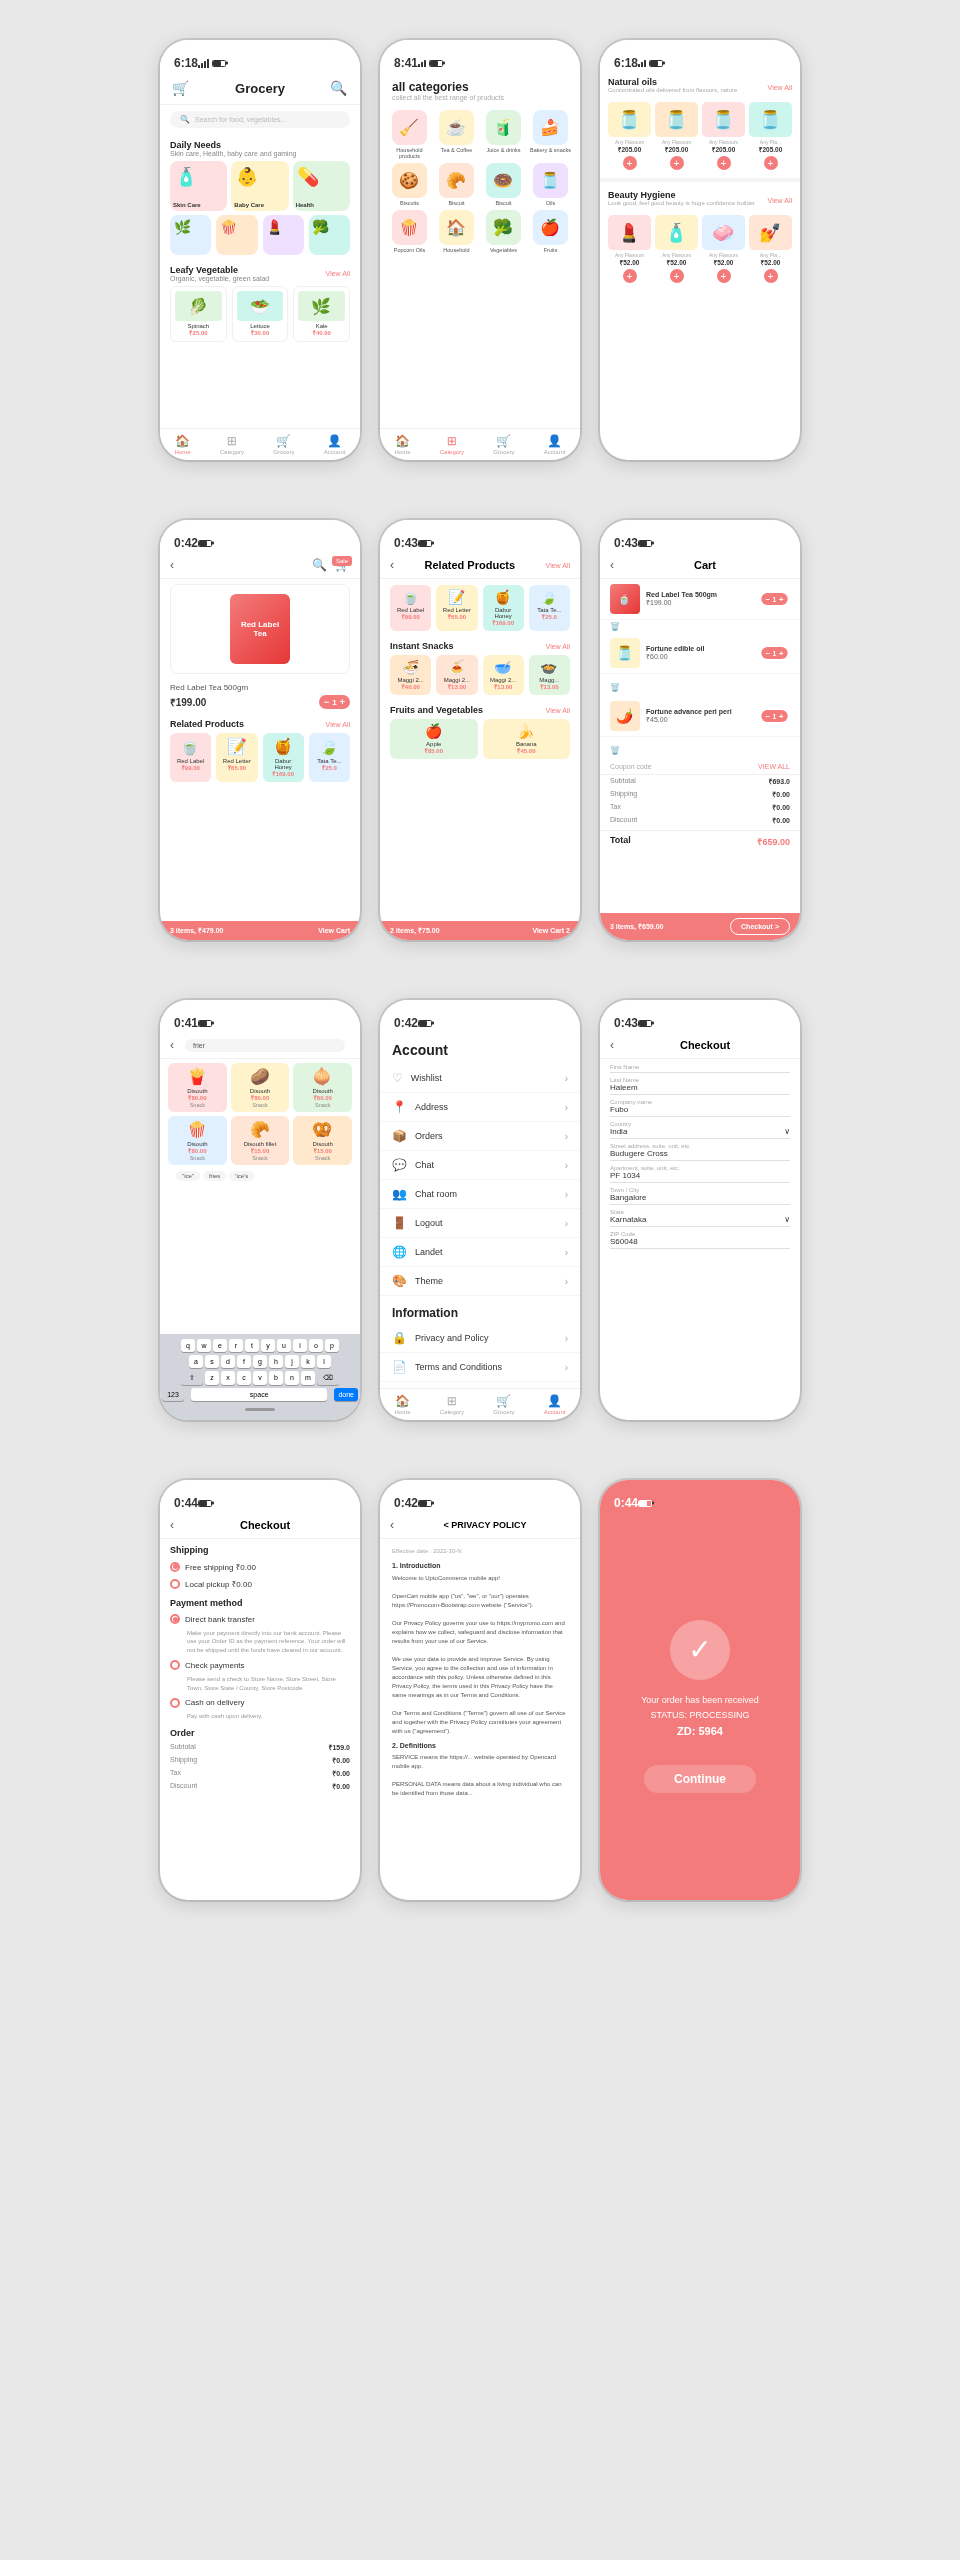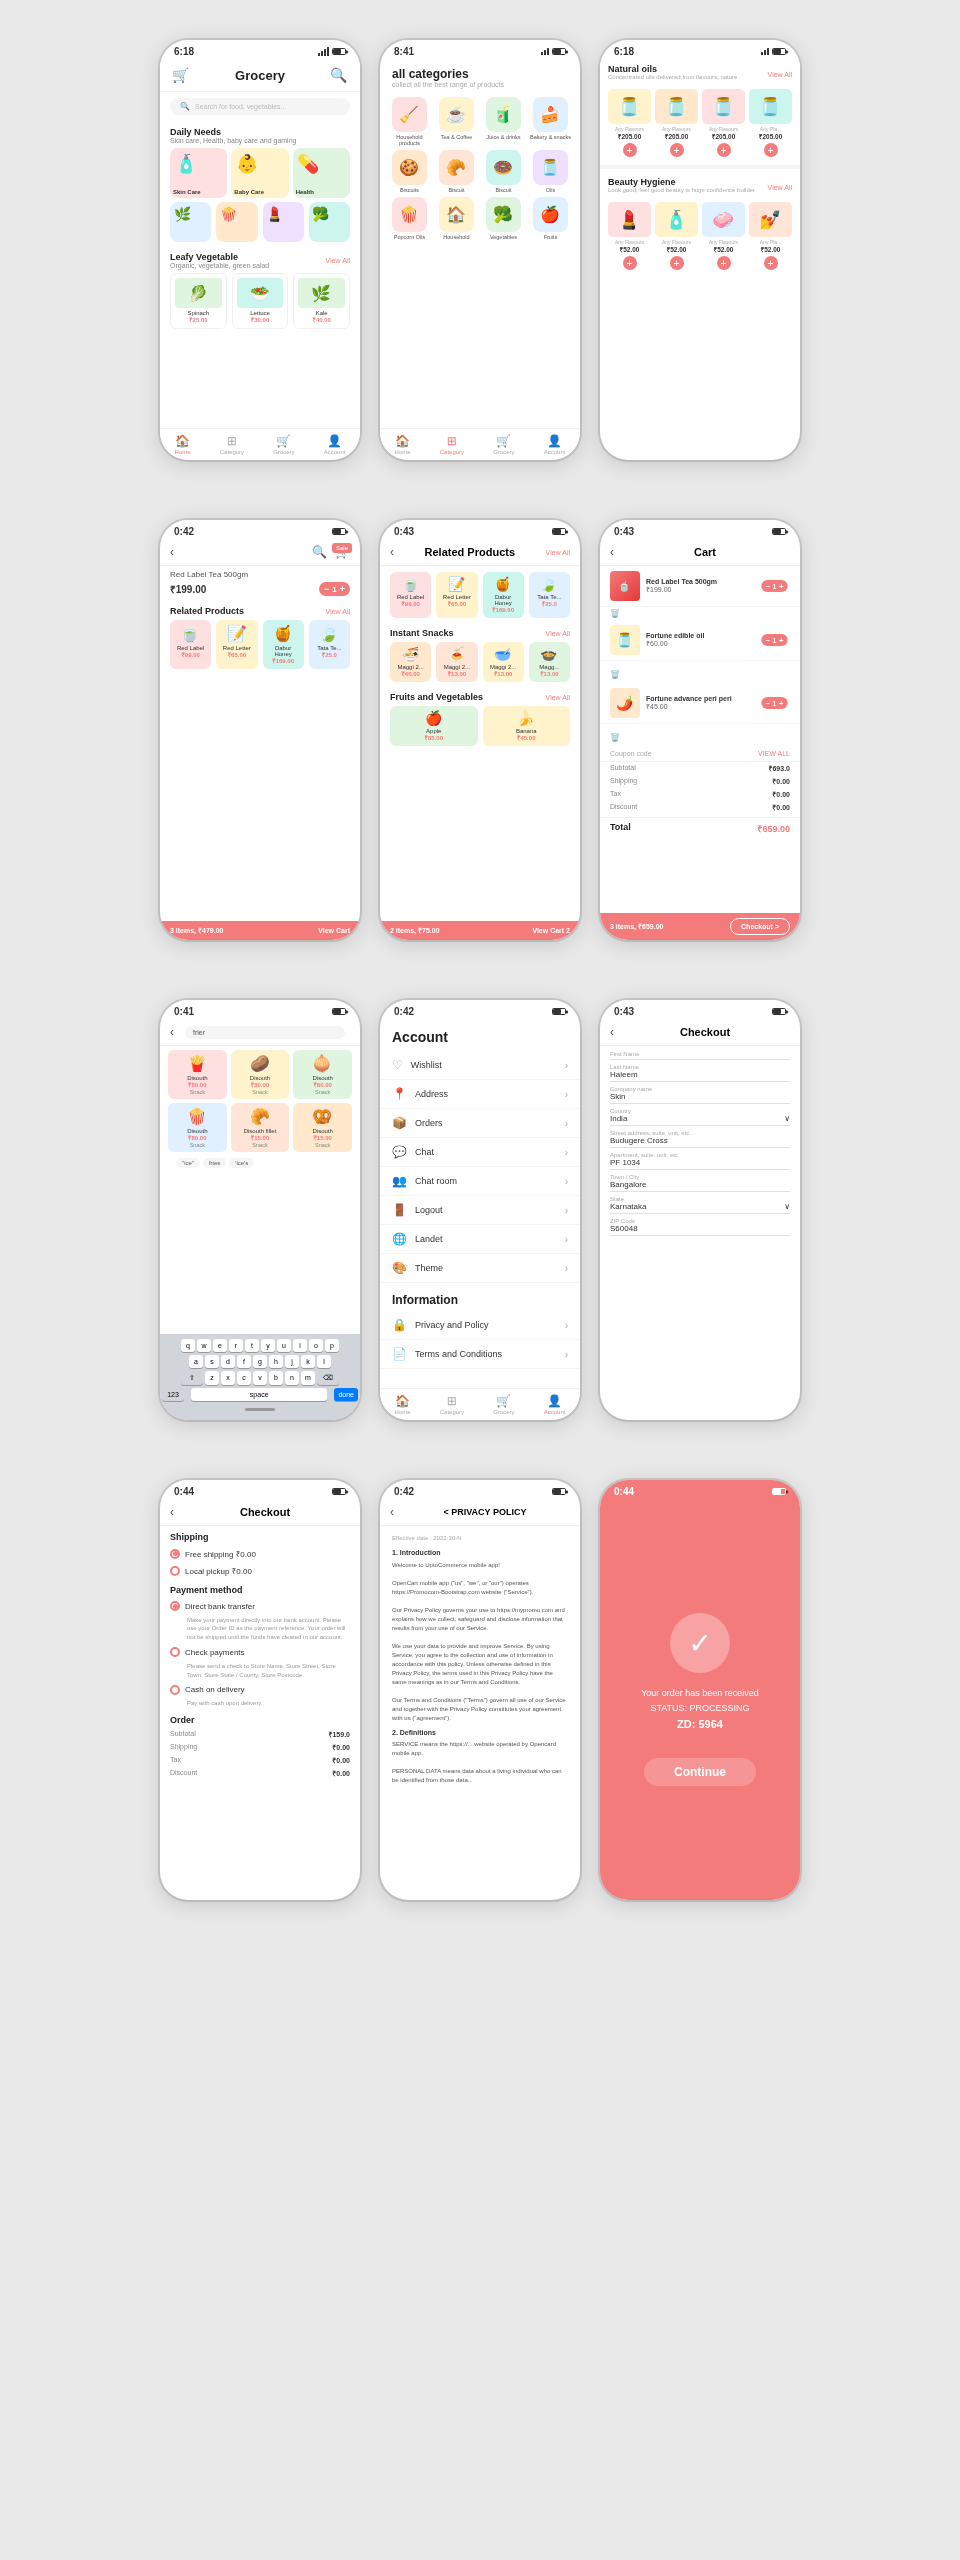--- a/index.html
+++ b/index.html
@@ -31,24 +31,23 @@
       border-radius: 28px;
       box-shadow: 0 4px 20px rgba(0,0,0,0.15), 0 0 0 2px #ccc;
       overflow: hidden;
       position: relative;
       display: flex;
       flex-direction: column;
     }
 
     .phone-status {
       display: flex;
-      justify-content: space-between;
-      align-items: center;
-      padding: 6px 14px 2px;
-      font-size: 10px;
+      align-items: center;
+      padding: 16px 14px 2px;
+      font-size: 12px;
       font-weight: 600;
       color: #333;
       background: #fff;
     }
 
     .status-right {
       display: flex;
       gap: 3px;
       align-items: center;
     }
@@ -1005,20 +1004,23 @@
       <div class="phone-content">
         <div class="back-header">
           <span class="back-arrow">‹</span>
           <div style="display:flex;gap:8px;margin-left:auto">
             <span style="font-size:12px;color:#555">🔍</span>
             <span style="font-size:12px;color:#555">🛒</span>
           </div>
           <div style="position:absolute;right:8px;top:4px;background:#f47b7b;color:#fff;font-size:6px;padding:2px 4px;border-radius:3px">Sale</div>
         </div>
 
+        <div style="background:#fff;display:flex;align-items:center;justify-content:center;height:90px;margin:5px 10px;border-radius:8px;border:1px solid #f0f0f0">
+          <div style="width:60px;height:70px;background:linear-gradient(135deg,#f47b7b,#e63636);border-radius:6px;display:flex;align-items:center;justify-content:center;color:#fff;font-size:8px;font-weight:700;text-align:center;padding:4px">Red Label Tea</div>
+        </div>
         <div style="padding:4px 10px">
           <div style="font-size:8px;color:#555;font-weight:500">Red Label Tea 500gm</div>
           <div style="display:flex;align-items:center;justify-content:space-between;margin-top:3px">
             <span style="font-size:10px;font-weight:700;color:#333">₹199.00</span>
             <div class="qty-control">
               <span class="qty-btn">−</span>
               <span class="qty-num">1</span>
               <span class="qty-btn">+</span>
             </div>
           </div>
@@ -1479,21 +1481,21 @@
           <div class="form-field">
             <div class="form-label">First Name</div>
             <div class="form-value"></div>
           </div>
           <div class="form-field">
             <div class="form-label">Last Name</div>
             <div class="form-value">Haleem</div>
           </div>
           <div class="form-field">
             <div class="form-label">Company name</div>
-            <div class="form-value">Skin</div>
+            <div class="form-value">Fubo</div>
           </div>
           <div class="form-field">
             <div class="form-label">Country</div>
             <div class="form-value" style="display:flex;justify-content:space-between;align-items:center">
               <span>India</span>
               <span>∨</span>
             </div>
           </div>
           <div class="form-field">
             <div class="form-label">Street address, suite, unit, etc.</div>

